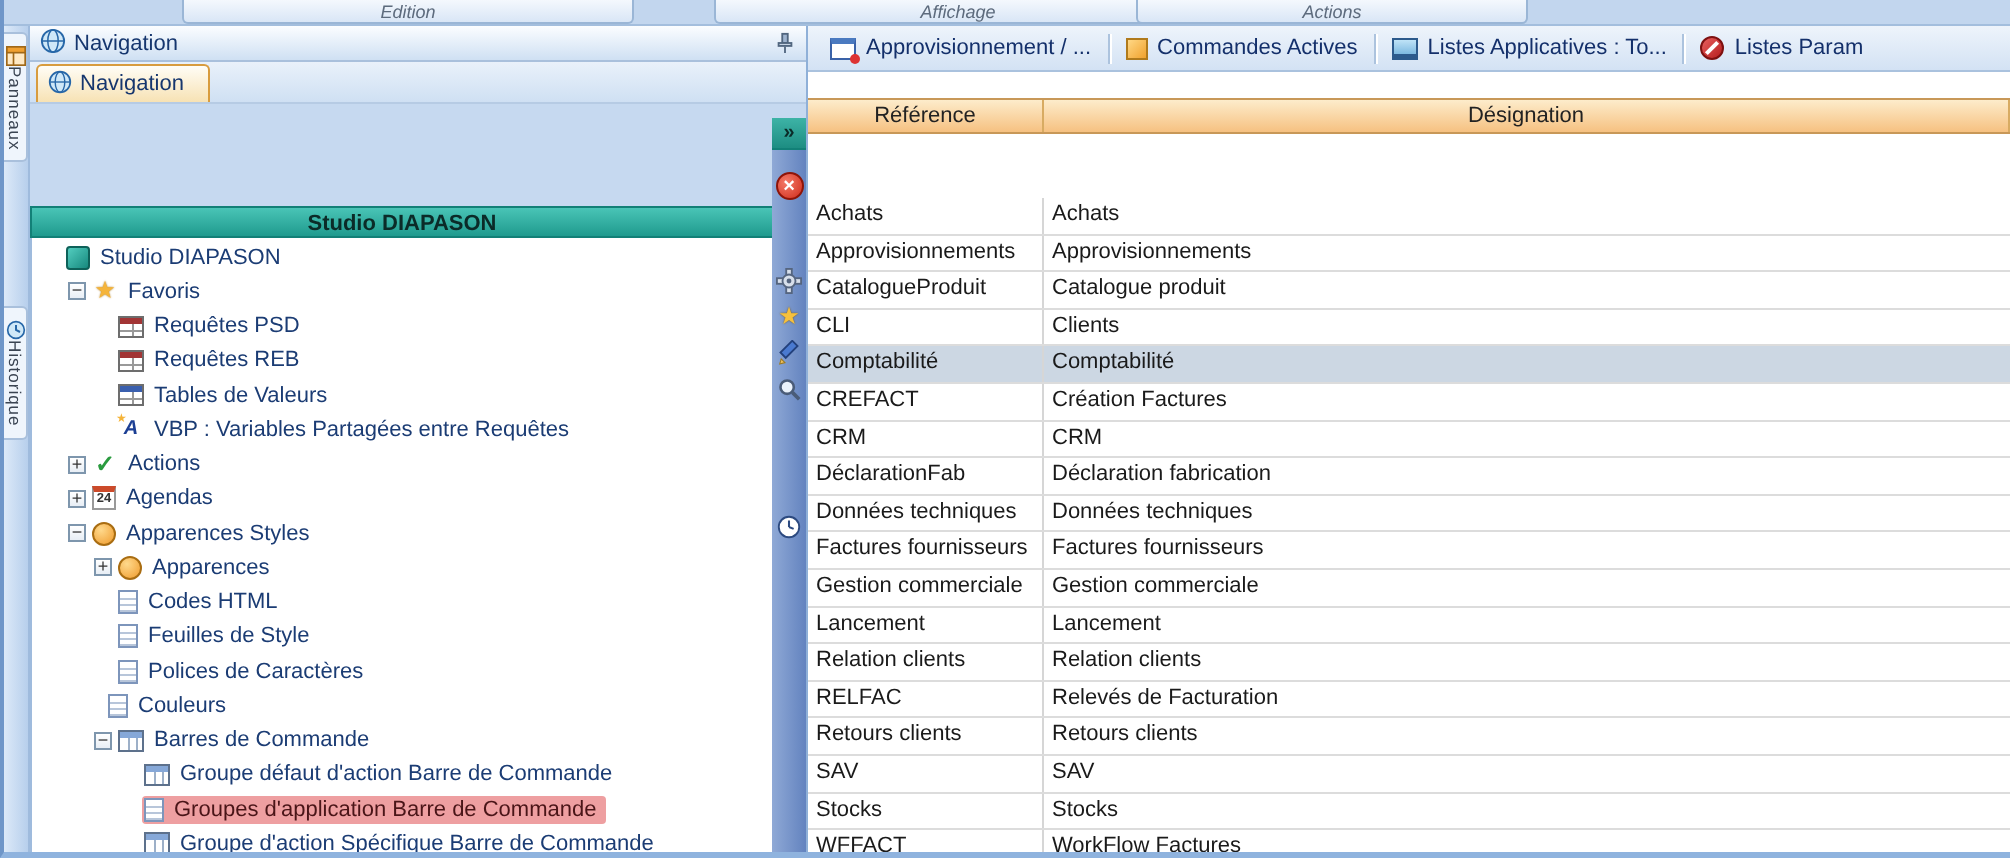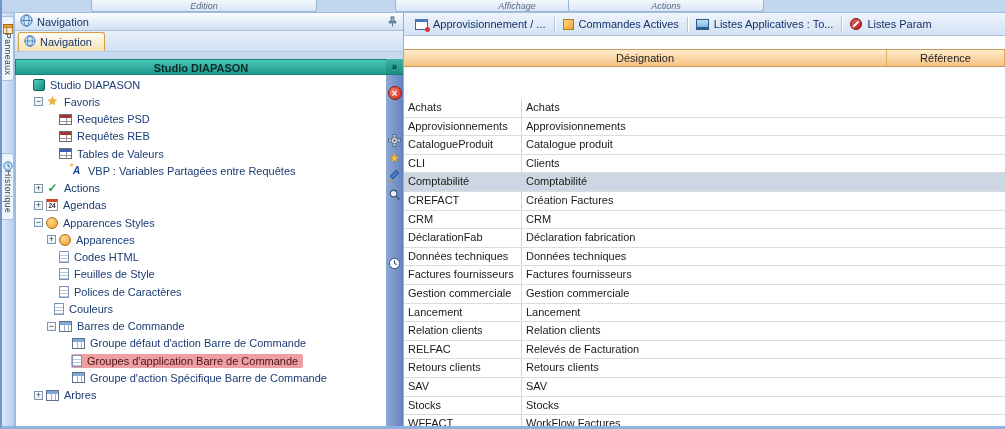--- a/index.html
+++ b/index.html
@@ -7,21 +7,21 @@
   .app{
     width:1005px;height:429px;position:relative;overflow:hidden;
     background:#c6d9f0;border-left:2px solid #6f96c8;border-bottom:3px solid #8fb3de;
     font-family:"Liberation Sans", sans-serif;
   }
   
   .menu-strip{height:13px;position:relative;background:#c2d6ee;border-bottom:1px solid #a3bedd;}
   .menu-tab{position:absolute;top:0;height:12px;background:linear-gradient(#f4f8fd,#d9e6f6);
     border:1px solid #9ab6d6;border-top:none;border-radius:0 0 3px 3px;
     font-size:9px;font-style:italic;color:#5d6b7d;text-align:center;line-height:12px;overflow:hidden;}
-  .mt0{left:55px;width:226px;margin-left:34px;} .mt1{left:355px;width:244px;margin-left:38px;} .mt2{left:566px;width:196px;}
+  .mt0{left:55px;width:226px;margin-left:34px;} .mt1{left:355px;width:244px;} .mt2{left:566px;width:196px;}
   
   .main{display:flex;height:413px;}
   
   .side-strip{width:13px;background:linear-gradient(90deg,#dce9f8,#b7cfec);border-right:1px solid #9fbbdd;
     padding-top:3px;display:flex;flex-direction:column;align-items:center;}
   .side-tab{display:flex;flex-direction:column;align-items:center;background:#eff5fc;
     border:1px solid #a9c0dc;border-left:none;border-radius:0 3px 3px 0;padding:3px 0 5px 0;width:12px;}
   .side-tab + .side-tab{margin-top:72px;}
   .vlabel{writing-mode:vertical-rl;font-size:8.5px;color:#3a4452;letter-spacing:.5px;margin-top:3px;}
   .sicon{width:10px;height:10px;display:block;}
@@ -30,21 +30,21 @@
   .panel-header{height:18px;display:flex;align-items:center;gap:4px;padding:0 5px;
     background:linear-gradient(#fbfdff,#cfe0f3);border-bottom:1px solid #a9c0dc;
     color:#16366e;font-size:11px;}
   .htitle{white-space:nowrap;overflow:hidden;}
   .pin{margin-left:auto;display:flex;}
   .tab-row{height:21px;background:linear-gradient(#e9f1fa,#cfe0f3);display:flex;align-items:flex-end;
     padding-left:3px;border-bottom:1px solid #b6cbe4;}
   .nav-tab{height:19px;display:flex;align-items:center;gap:4px;padding:0 12px 0 5px;font-size:11px;color:#16366e;
     background:linear-gradient(#fffdf6,#f7e2b4);border:1px solid #d89c3e;border-bottom:none;border-radius:3px 3px 0 0;}
   .nav-body{flex:1;display:flex;padding-top:7px;min-height:0;}
-  .tree-col{flex:1;display:flex;flex-direction:column;min-width:0;}
+  .tree-col{flex:1;display:flex;flex-direction:column;min-width:0;margin-top:44px;}
   .tree-header{height:16px;background:linear-gradient(#49c4b6,#1f9a8e);color:#0b2b28;font-weight:bold;
     font-size:11px;text-align:center;line-height:16px;border:1px solid #128077;border-right:none;}
   .tree{flex:1;background:#fff;overflow:hidden;padding-top:1px;border-left:1px solid #9fbbdd;}
   .tree-item{height:17.25px;display:flex;align-items:center;font-size:11px;color:#1b3c74;white-space:nowrap;cursor:default;}
   .tslot{width:13px;flex:none;display:flex;justify-content:center;}
   .toggle{width:9px;height:9px;border:1px solid #7e96ad;background:linear-gradient(#fff,#e8eef5);
     font-size:9px;line-height:7px;text-align:center;color:#333;flex:none;}
   .ibody{display:flex;align-items:center;padding:1px 4px 1px 1px;border-radius:2px;}
   .tree-item.selected .ibody{background:#ee9fa1;}
   .tree-item.selected .tlabel{color:#4a1518;}
@@ -211,21 +211,21 @@
                   <span class="tlabel">Requêtes REB</span>
                 </span>
               </div>
               <div class="tree-item" style="padding-left: 29px;">
                 <span class="tslot"></span>
                 <span class="ibody">
                   <span class="ticon ic-grid-blue"></span>
                   <span class="tlabel">Tables de Valeurs</span>
                 </span>
               </div>
-              <div class="tree-item" style="padding-left: 40px;">
+              <div class="tree-item" style="padding-left: 29px;">
                 <span class="tslot"></span>
                 <span class="ibody">
                   <span class="ticon ic-vbp"></span>
                   <span class="tlabel">VBP : Variables Partagées entre Requêtes</span>
                 </span>
               </div>
               <div class="tree-item" style="padding-left: 16px;">
                 <span class="tslot">
                   <span class="toggle">+</span>
                 </span>
@@ -383,22 +383,22 @@
           <span>Listes Applicatives : To...</span>
         </div>
         <div class="tsep"></div>
         <div class="tbtn">
           <span class="tbicon tb-forbidden"></span>
           <span>Listes Param</span>
         </div>
       </div>
       <div class="table-gap"></div>
       <div class="thead">
+        <div class="th th1">Référence</div>
         <div class="th th2">Désignation</div>
-        <div class="th th1">Référence</div>
       </div>
       <div class="tbody">
           <div class="trow">
             <div class="td td1">Achats</div>
             <div class="td td2">Achats</div>
           </div>
           <div class="trow">
             <div class="td td1">Approvisionnements</div>
             <div class="td td2">Approvisionnements</div>
           </div>

